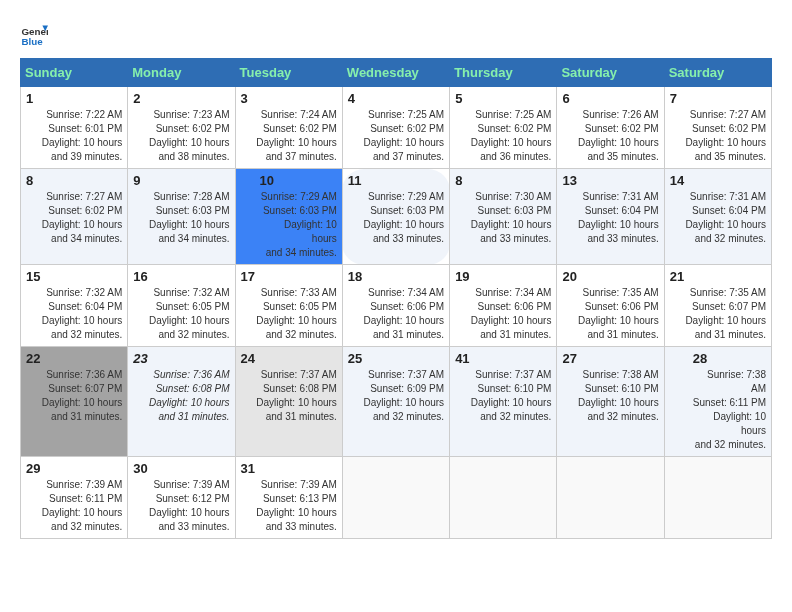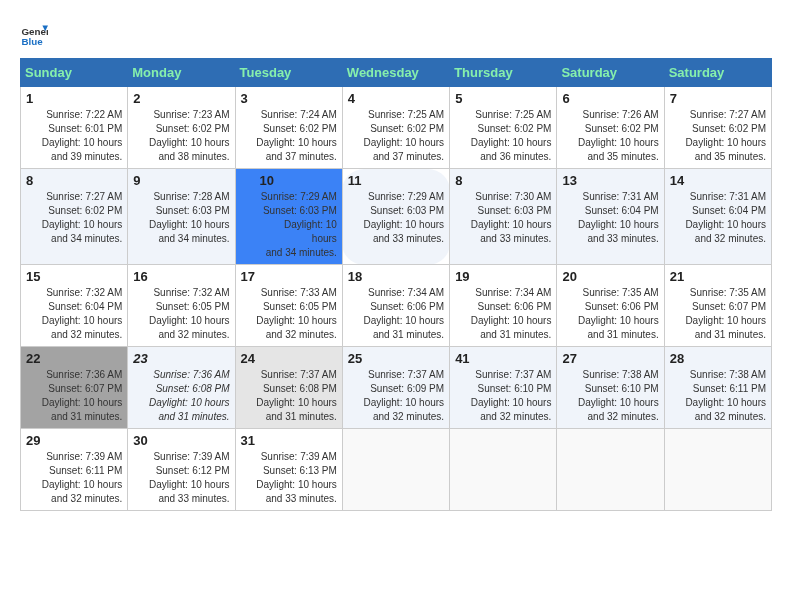--- a/index.html
+++ b/index.html
@@ -222,21 +222,21 @@
             <div class="day-info">Sunrise: 7:37 AM<br>Sunset: 6:09 PM<br>Daylight: 10 hours<br>and 32 minutes.</div>
           </td>
           <td style="background: rgb(240, 244, 250);">
             <span class="day-number">41</span>
             <div class="day-info">Sunrise: 7:37 AM<br>Sunset: 6:10 PM<br>Daylight: 10 hours<br>and 32 minutes.</div>
           </td>
           <td style="background: rgb(240, 244, 250);">
             <span class="day-number">27</span>
             <div class="day-info">Sunrise: 7:38 AM<br>Sunset: 6:10 PM<br>Daylight: 10 hours<br>and 32 minutes.</div>
           </td>
-          <td style="background: rgb(240, 244, 250);">
+          <td style="background: rgb(240, 244, 250); padding-left: 28px;">
             <span class="day-number">28</span>
             <div class="day-info">Sunrise: 7:38 AM<br>Sunset: 6:11 PM<br>Daylight: 10 hours<br>and 32 minutes.</div>
           </td>
         </tr>
         <tr>
           <td>
             <span class="day-number">29</span>
             <div class="day-info">Sunrise: 7:39 AM<br>Sunset: 6:11 PM<br>Daylight: 10 hours<br>and 32 minutes.</div>
           </td>
           <td>

